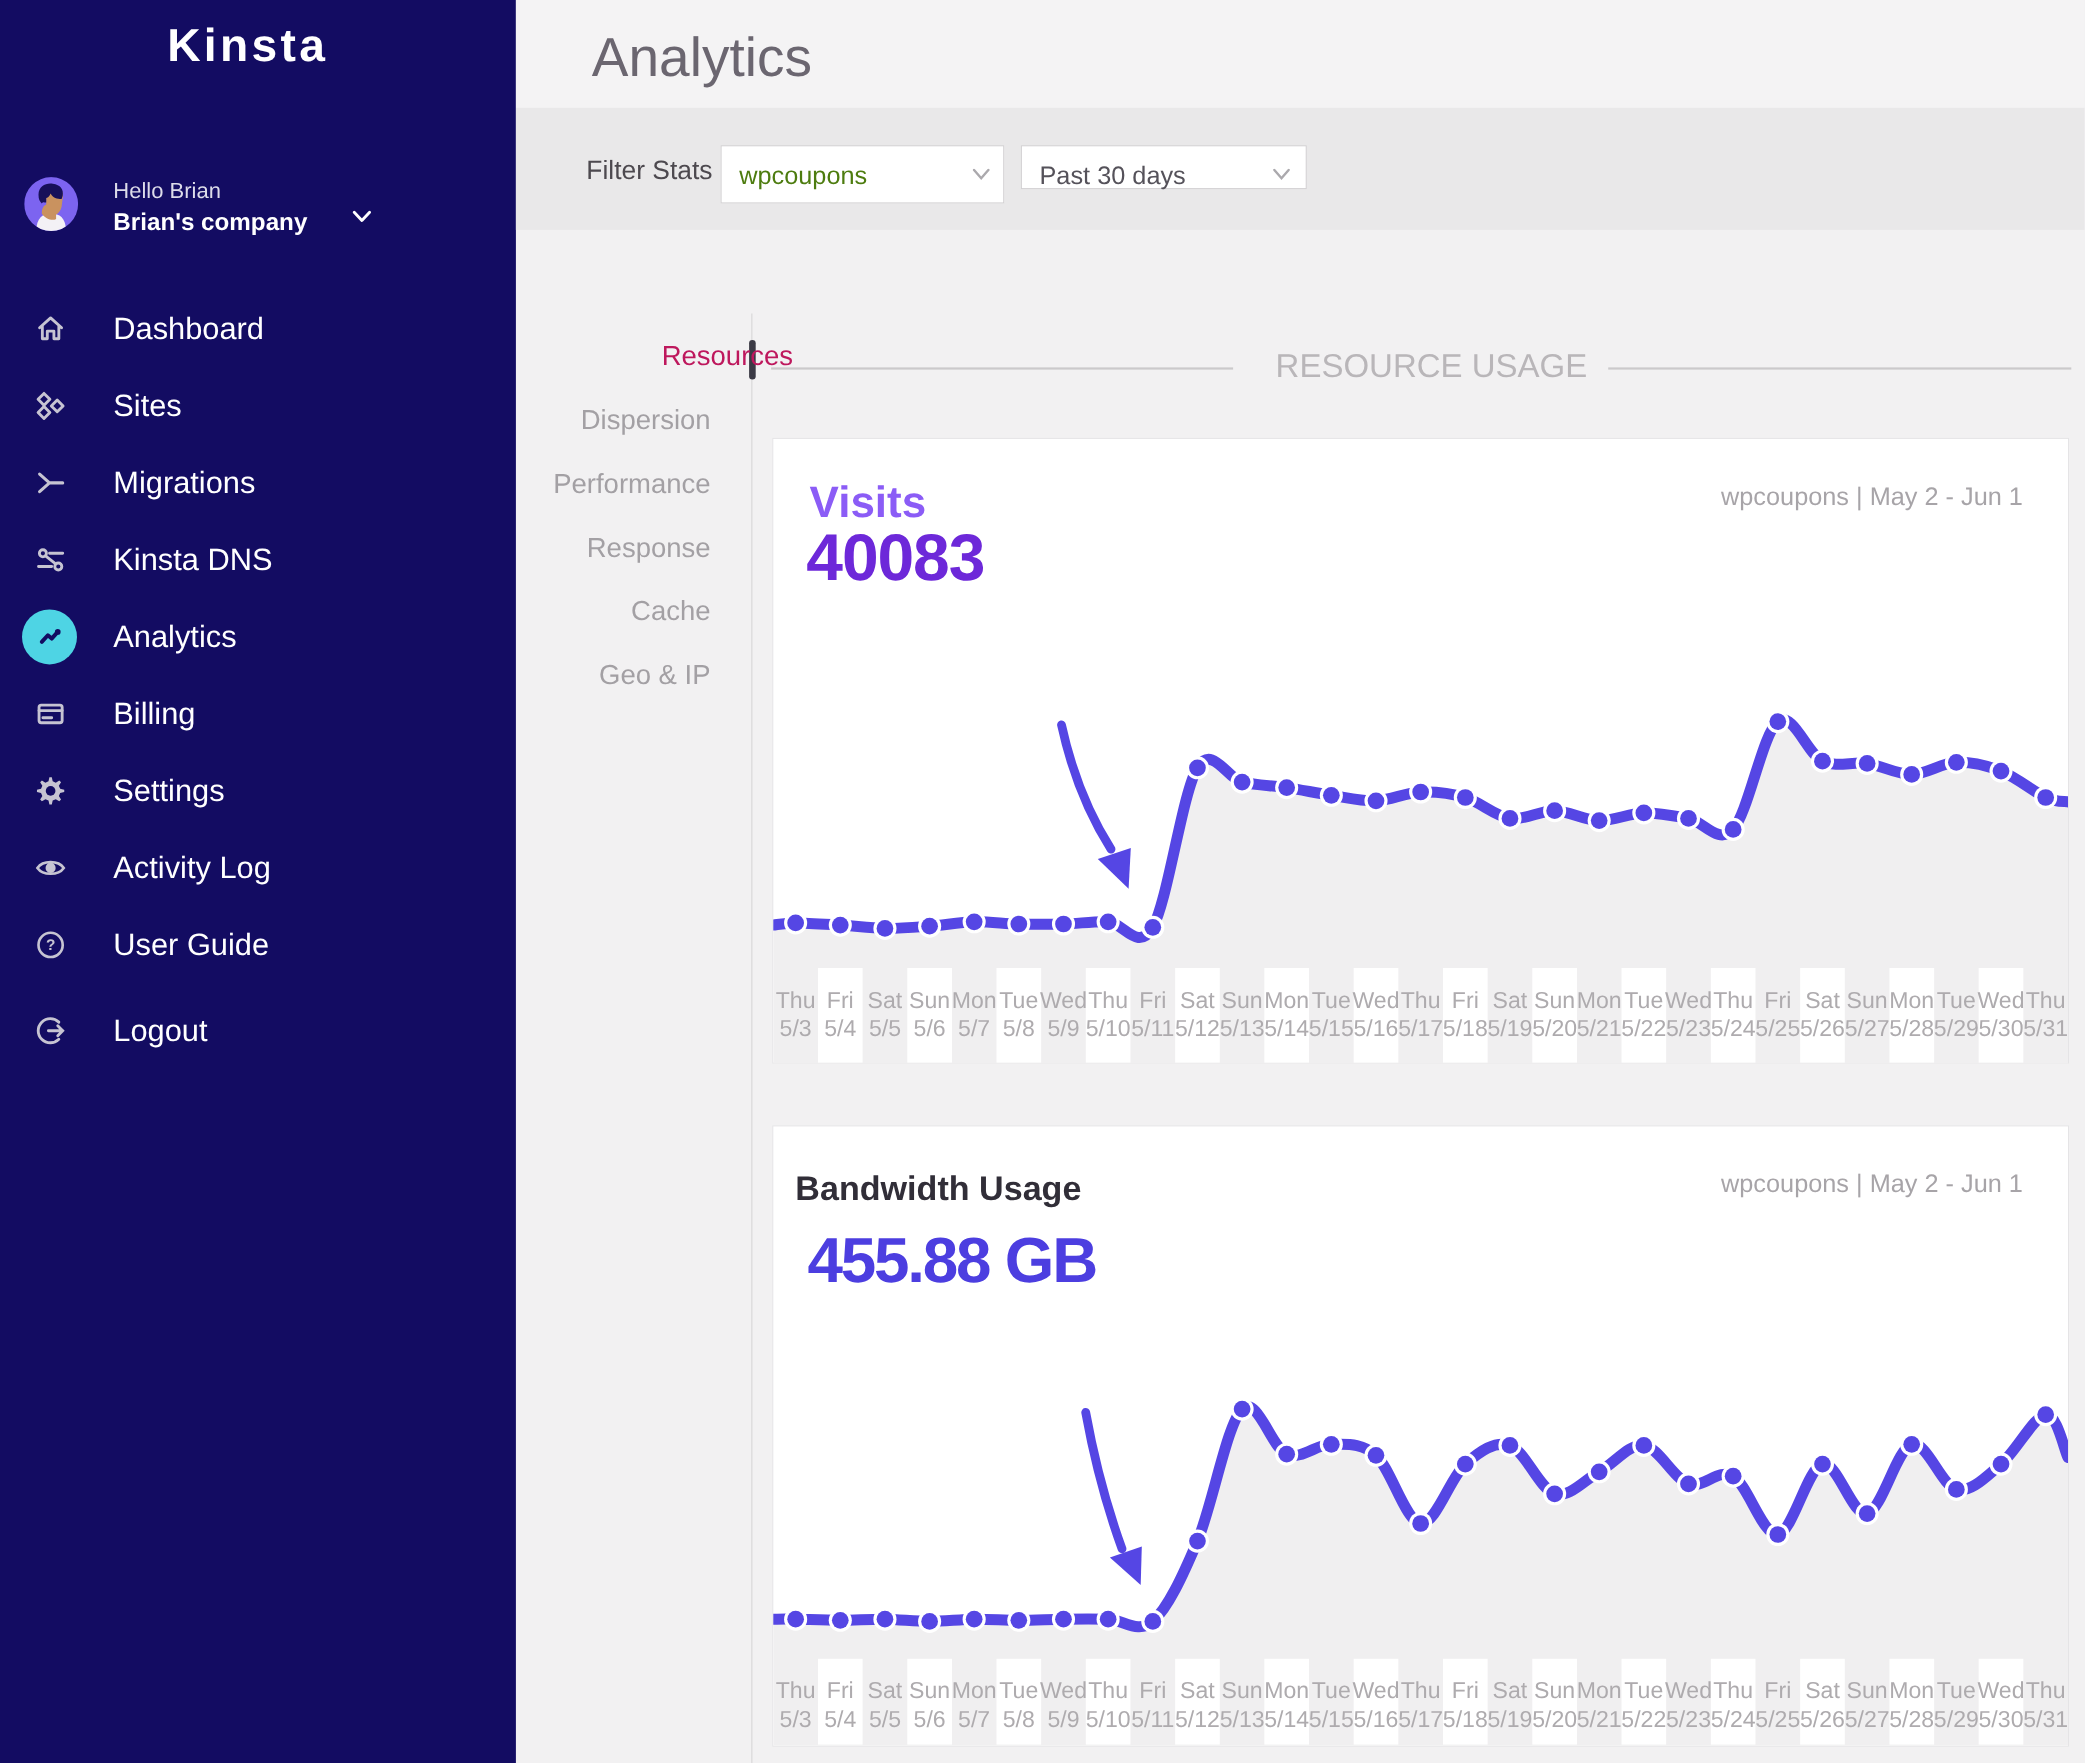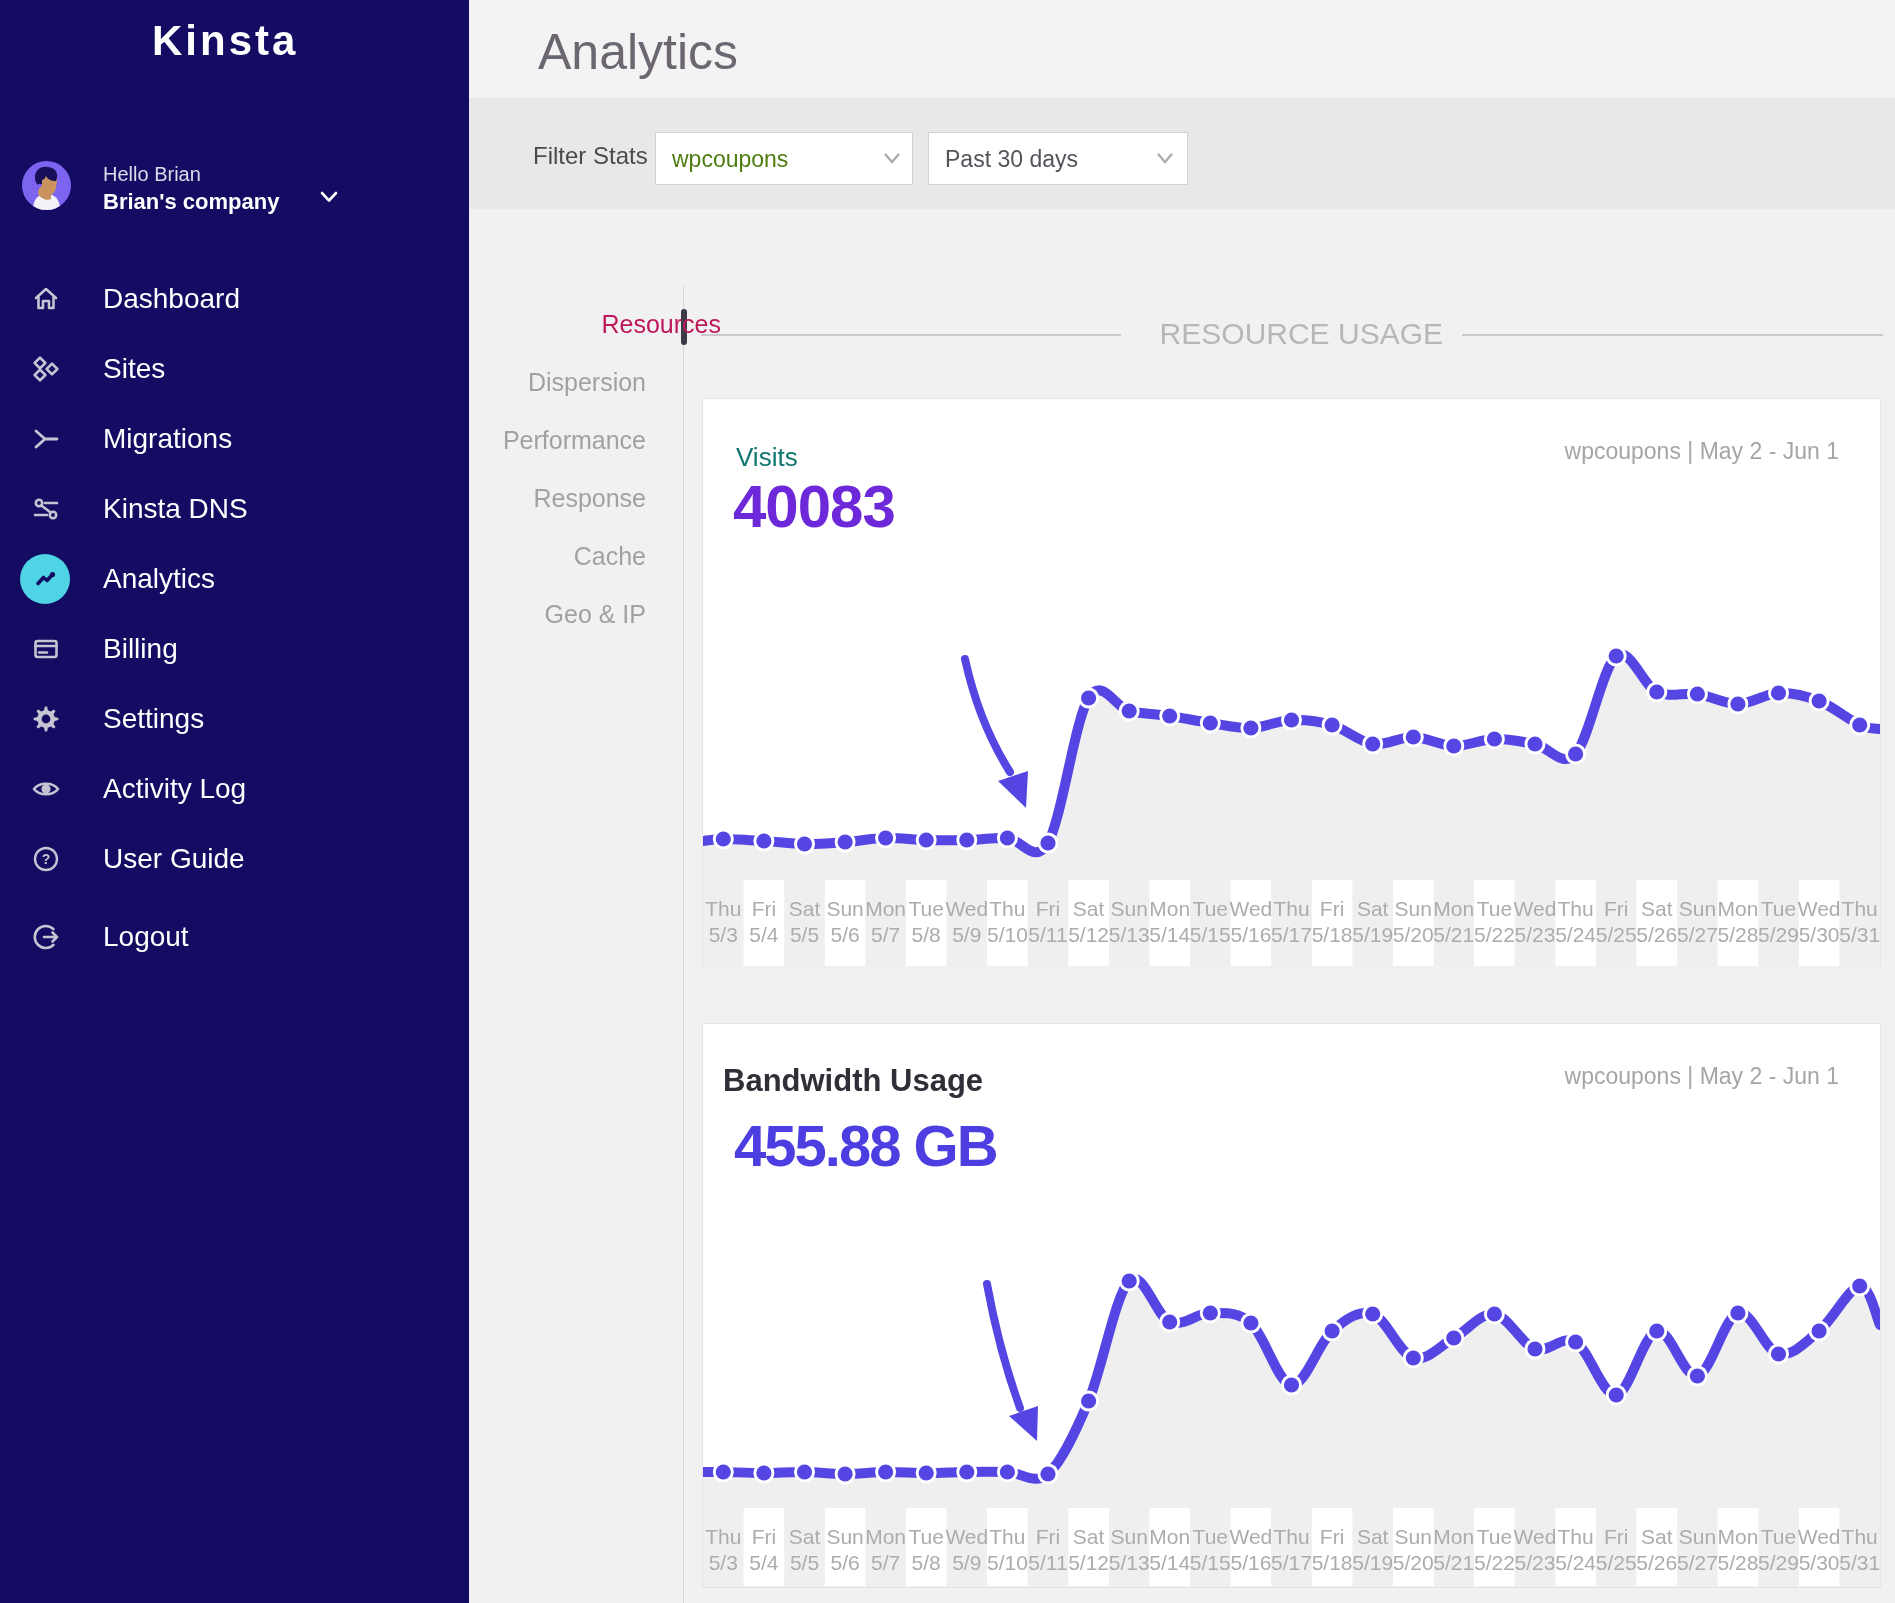--- a/index.html
+++ b/index.html
@@ -96,21 +96,21 @@
 <div class="abs" style="left:469px;top:98px;width:1426px;height:111px;background:#e9e8e9">
   <div class="abs" style="left:64px;top:44px;font-size:24px;line-height:28px;color:#4d494f">Filter Stats</div>
   <div class="abs" style="left:186px;top:34px;width:258px;height:53px;background:#fff;border:1px solid #d2d0d2">
      <div class="abs" style="left:16px;top:13px;font-size:23px;color:#4d7c0f">wpcoupons</div>
      <div class="abs" style="left:228px;top:0">
         <svg width="16" height="12" viewBox="0 0 16 12" style="position:absolute;top:20px">
           <path d="M1.5 1.5 L8 9 L14.5 1.5" fill="none" stroke="#aba9ad" stroke-width="2.2" stroke-linecap="round"></path>
         </svg>
       </div>
   </div>
-  <div class="abs" style="left:459px;top:34px;width:260px;height:53px;background:#fff;border:1px solid #d2d0d2">
+  <div class="abs" style="left:459px;top:34px;width:260px;height:40px;background:#fff;border:1px solid #d2d0d2">
      <div class="abs" style="left:16px;top:13px;font-size:23px;color:#55525a">Past 30 days</div>
      <div class="abs" style="left:228px;top:0">
         <svg width="16" height="12" viewBox="0 0 16 12" style="position:absolute;top:20px">
           <path d="M1.5 1.5 L8 9 L14.5 1.5" fill="none" stroke="#aba9ad" stroke-width="2.2" stroke-linecap="round"></path>
         </svg>
       </div>
   </div>
 </div>
 
 <div class="abs" style="left:683px;top:285px;width:1px;height:1318px;background:#d8d6d8"></div>
@@ -120,21 +120,21 @@
 <div style="position:absolute;right:1249px;top:425px;font-size:25px;line-height:31px;color:#a3a0a4">Performance</div>
 <div style="position:absolute;right:1249px;top:483px;font-size:25px;line-height:31px;color:#a3a0a4">Response</div>
 <div style="position:absolute;right:1249px;top:541px;font-size:25px;line-height:31px;color:#a3a0a4">Cache</div>
 <div style="position:absolute;right:1249px;top:599px;font-size:25px;line-height:31px;color:#a3a0a4">Geo &amp; IP</div>
 
 <div class="abs" style="left:701px;top:334px;width:420px;height:2px;background:#cbc9cb"></div>
 <div class="abs" style="left:1462px;top:334px;width:421px;height:2px;background:#cbc9cb"></div>
 <div class="abs" style="left:1141px;top:316px;width:302px;text-align:right;font-size:30px;letter-spacing:0px;color:#b9b6b9;line-height:36px">RESOURCE USAGE</div>
 
 <div class="abs" style="left:702px;top:398px;width:1179px;height:569px;background:#fff;border:1px solid #e5e4e6">
-  <div class="abs" style="left:33px;top:40px;font-size:26px;font-weight:normal;color:#0f766e;line-height:36px">Visits</div>
+  <div class="abs" style="left:33px;top:40px;font-size:40px;font-weight:bold;color:#8b5cf6;line-height:36px">Visits</div>
   <div class="abs" style="left:30px;top:74px;font-size:60px;font-weight:bold;color:#6d28d9;line-height:68px;letter-spacing:-1px">40083</div>
   <div class="abs" style="right:41px;top:38px;font-size:23px;color:#a7a4a8;line-height:28px">wpcoupons | May 2 - Jun 1</div>
   <div class="abs" style="left:0;top:0;width:1177px;height:568px">
       <svg width="1177" height="568" viewBox="0 0 1177 568" style="position:absolute;left:0;top:0">
         <path d="M0.0,442.0 C3.4,441.7 10.1,440.0 20.3,440.0 C30.4,440.0 47.4,441.2 60.9,442.0 C74.4,442.8 87.9,444.8 101.5,445.0 C115.0,445.2 128.5,444.0 142.1,443.0 C155.6,442.0 169.1,439.3 182.6,439.0 C196.2,438.7 209.7,440.7 223.2,441.0 C236.8,441.3 250.3,441.3 263.8,441.0 C277.3,440.7 290.9,438.5 304.4,439.0 C317.9,439.5 331.5,467.3 345.0,444.0 C358.5,420.7 372.0,321.0 385.6,299.0 C399.1,277.0 412.6,309.0 426.2,312.0 C439.7,315.0 453.2,315.0 466.7,317.0 C480.3,319.0 493.8,322.0 507.3,324.0 C520.9,326.0 534.4,329.5 547.9,329.0 C561.4,328.5 575.0,321.5 588.5,321.0 C602.0,320.5 615.6,322.0 629.1,326.0 C642.6,330.0 656.1,343.0 669.7,345.0 C683.2,347.0 696.7,337.7 710.3,338.0 C723.8,338.3 737.3,346.7 750.8,347.0 C764.4,347.3 777.9,340.3 791.4,340.0 C805.0,339.7 818.5,342.5 832.0,345.0 C845.5,347.5 859.1,369.7 872.6,355.0 C886.1,340.3 899.7,267.3 913.2,257.0 C926.7,246.7 940.2,286.7 953.8,293.0 C967.3,299.3 980.8,293.0 994.4,295.0 C1007.9,297.0 1021.4,305.2 1034.9,305.0 C1048.5,304.8 1062.0,294.5 1075.5,294.0 C1089.1,293.5 1102.6,296.7 1116.1,302.0 C1129.6,307.3 1146.6,321.3 1156.7,326.0 C1166.9,330.7 1173.6,329.3 1177.0,330.0 L1177,568 L0,568 Z" fill="#f0eff0" stroke="none"></path>
         <rect x="40.6" y="481" width="40.6" height="86" fill="#ffffff"></rect>
         <rect x="121.8" y="481" width="40.6" height="86" fill="#ffffff"></rect>
         <rect x="202.9" y="481" width="40.6" height="86" fill="#ffffff"></rect>
         <rect x="284.1" y="481" width="40.6" height="86" fill="#ffffff"></rect>
         <rect x="365.3" y="481" width="40.6" height="86" fill="#ffffff"></rect>

